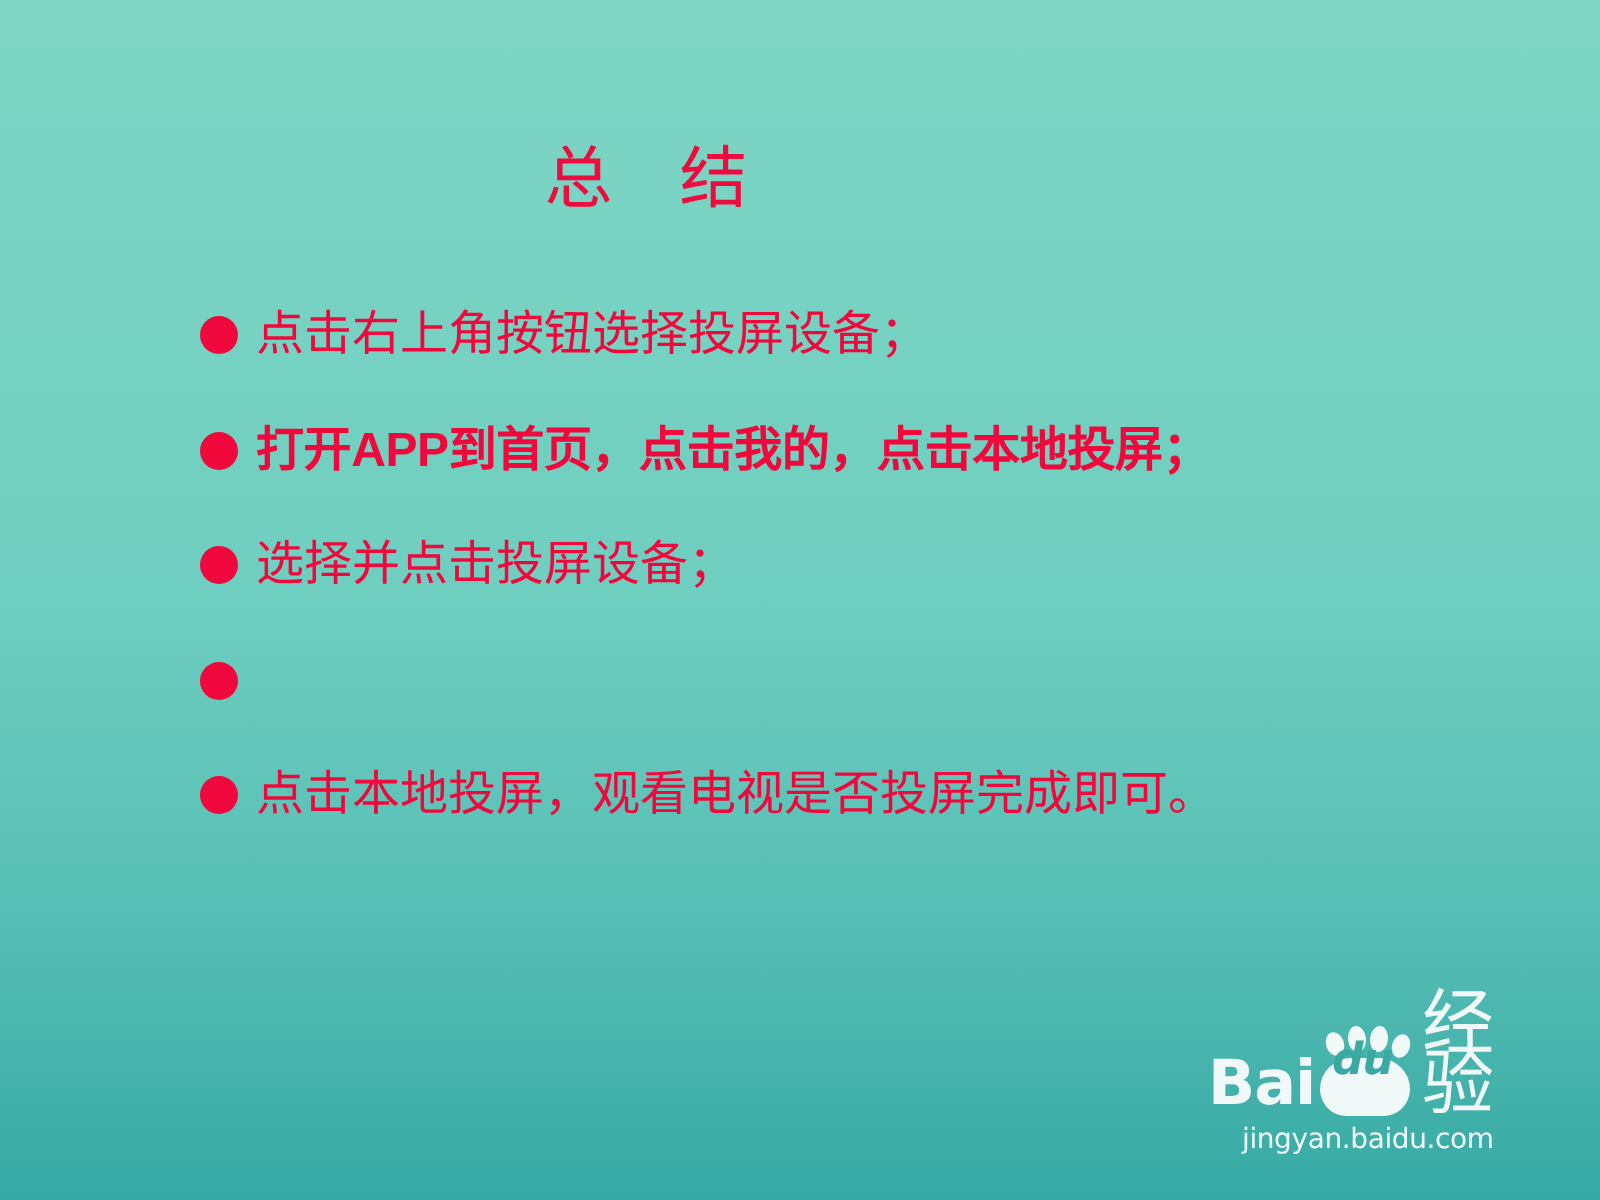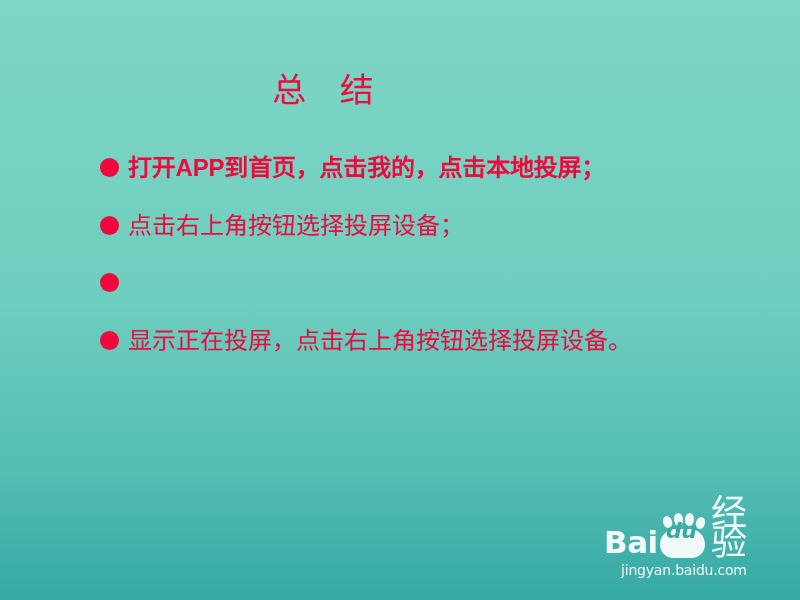--- a/index.html
+++ b/index.html
@@ -180,38 +180,42 @@
 </style>
 </head>
 <body>
 
 <div id="slide">
 
   <div id="slide-title">总   结</div>
 
   <ul id="bullet-list">
 
+    <li class="bullet-row">
+      <span class="bullet-dot"></span>
+      <span class="bullet-text">点击右上角按钮选择投屏设备；</span>
+    </li>
+
     <li class="bullet-row is-emphasis">
       <span class="bullet-dot"></span>
       <span class="bullet-text">打开APP到首页，点击我的，点击本地投屏；</span>
     </li>
 
     <li class="bullet-row">
       <span class="bullet-dot"></span>
-      <span class="bullet-text">点击右上角按钮选择投屏设备；</span>
-    </li>
-
-
-    <li class="bullet-row">
-      <span class="bullet-dot"></span>
-    </li>
-
-    <li class="bullet-row">
-      <span class="bullet-dot"></span>
-      <span class="bullet-text">显示正在投屏，点击右上角按钮选择投屏设备。</span>
+      <span class="bullet-text">选择并点击投屏设备；</span>
+    </li>
+
+    <li class="bullet-row">
+      <span class="bullet-dot"></span>
+    </li>
+
+    <li class="bullet-row">
+      <span class="bullet-dot"></span>
+      <span class="bullet-text">点击本地投屏，观看电视是否投屏完成即可。</span>
     </li>
 
   </ul>
 
   <div id="watermark">
     <div id="watermark-logo">
       <span class="wm-bai">Bai</span>
       <span class="wm-paw">
         <span class="toe t1"></span>
         <span class="toe t2"></span>

